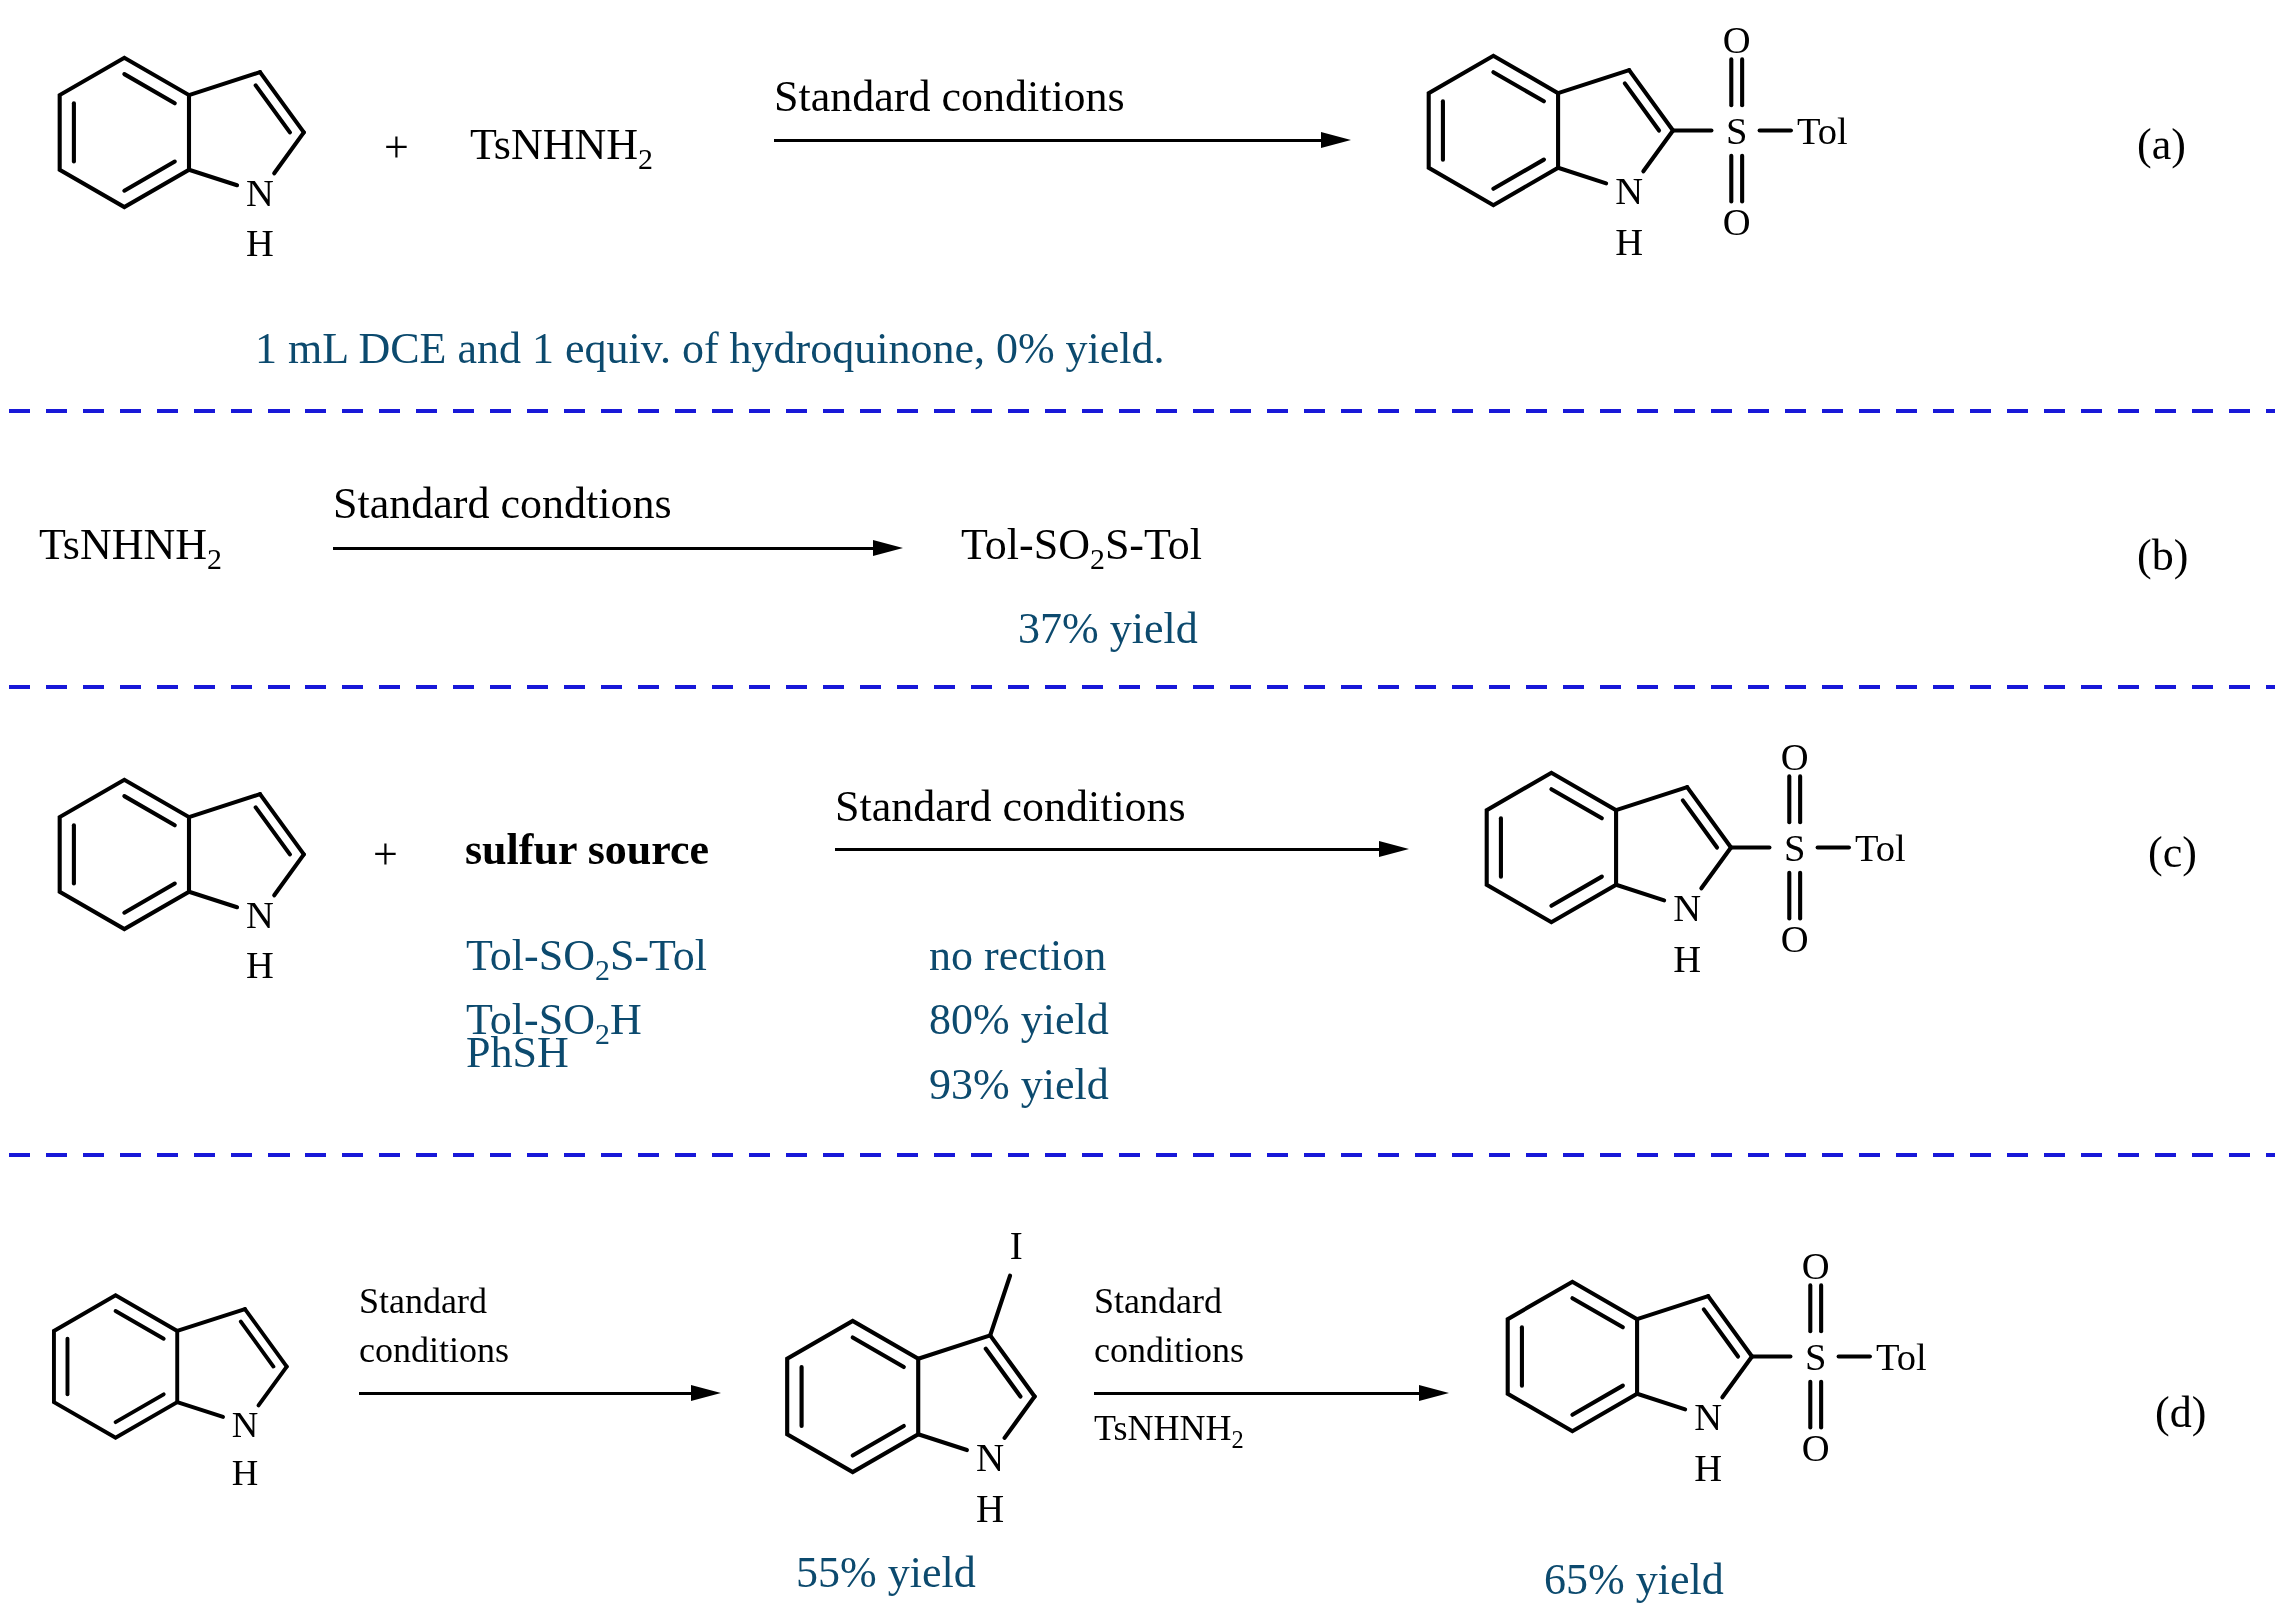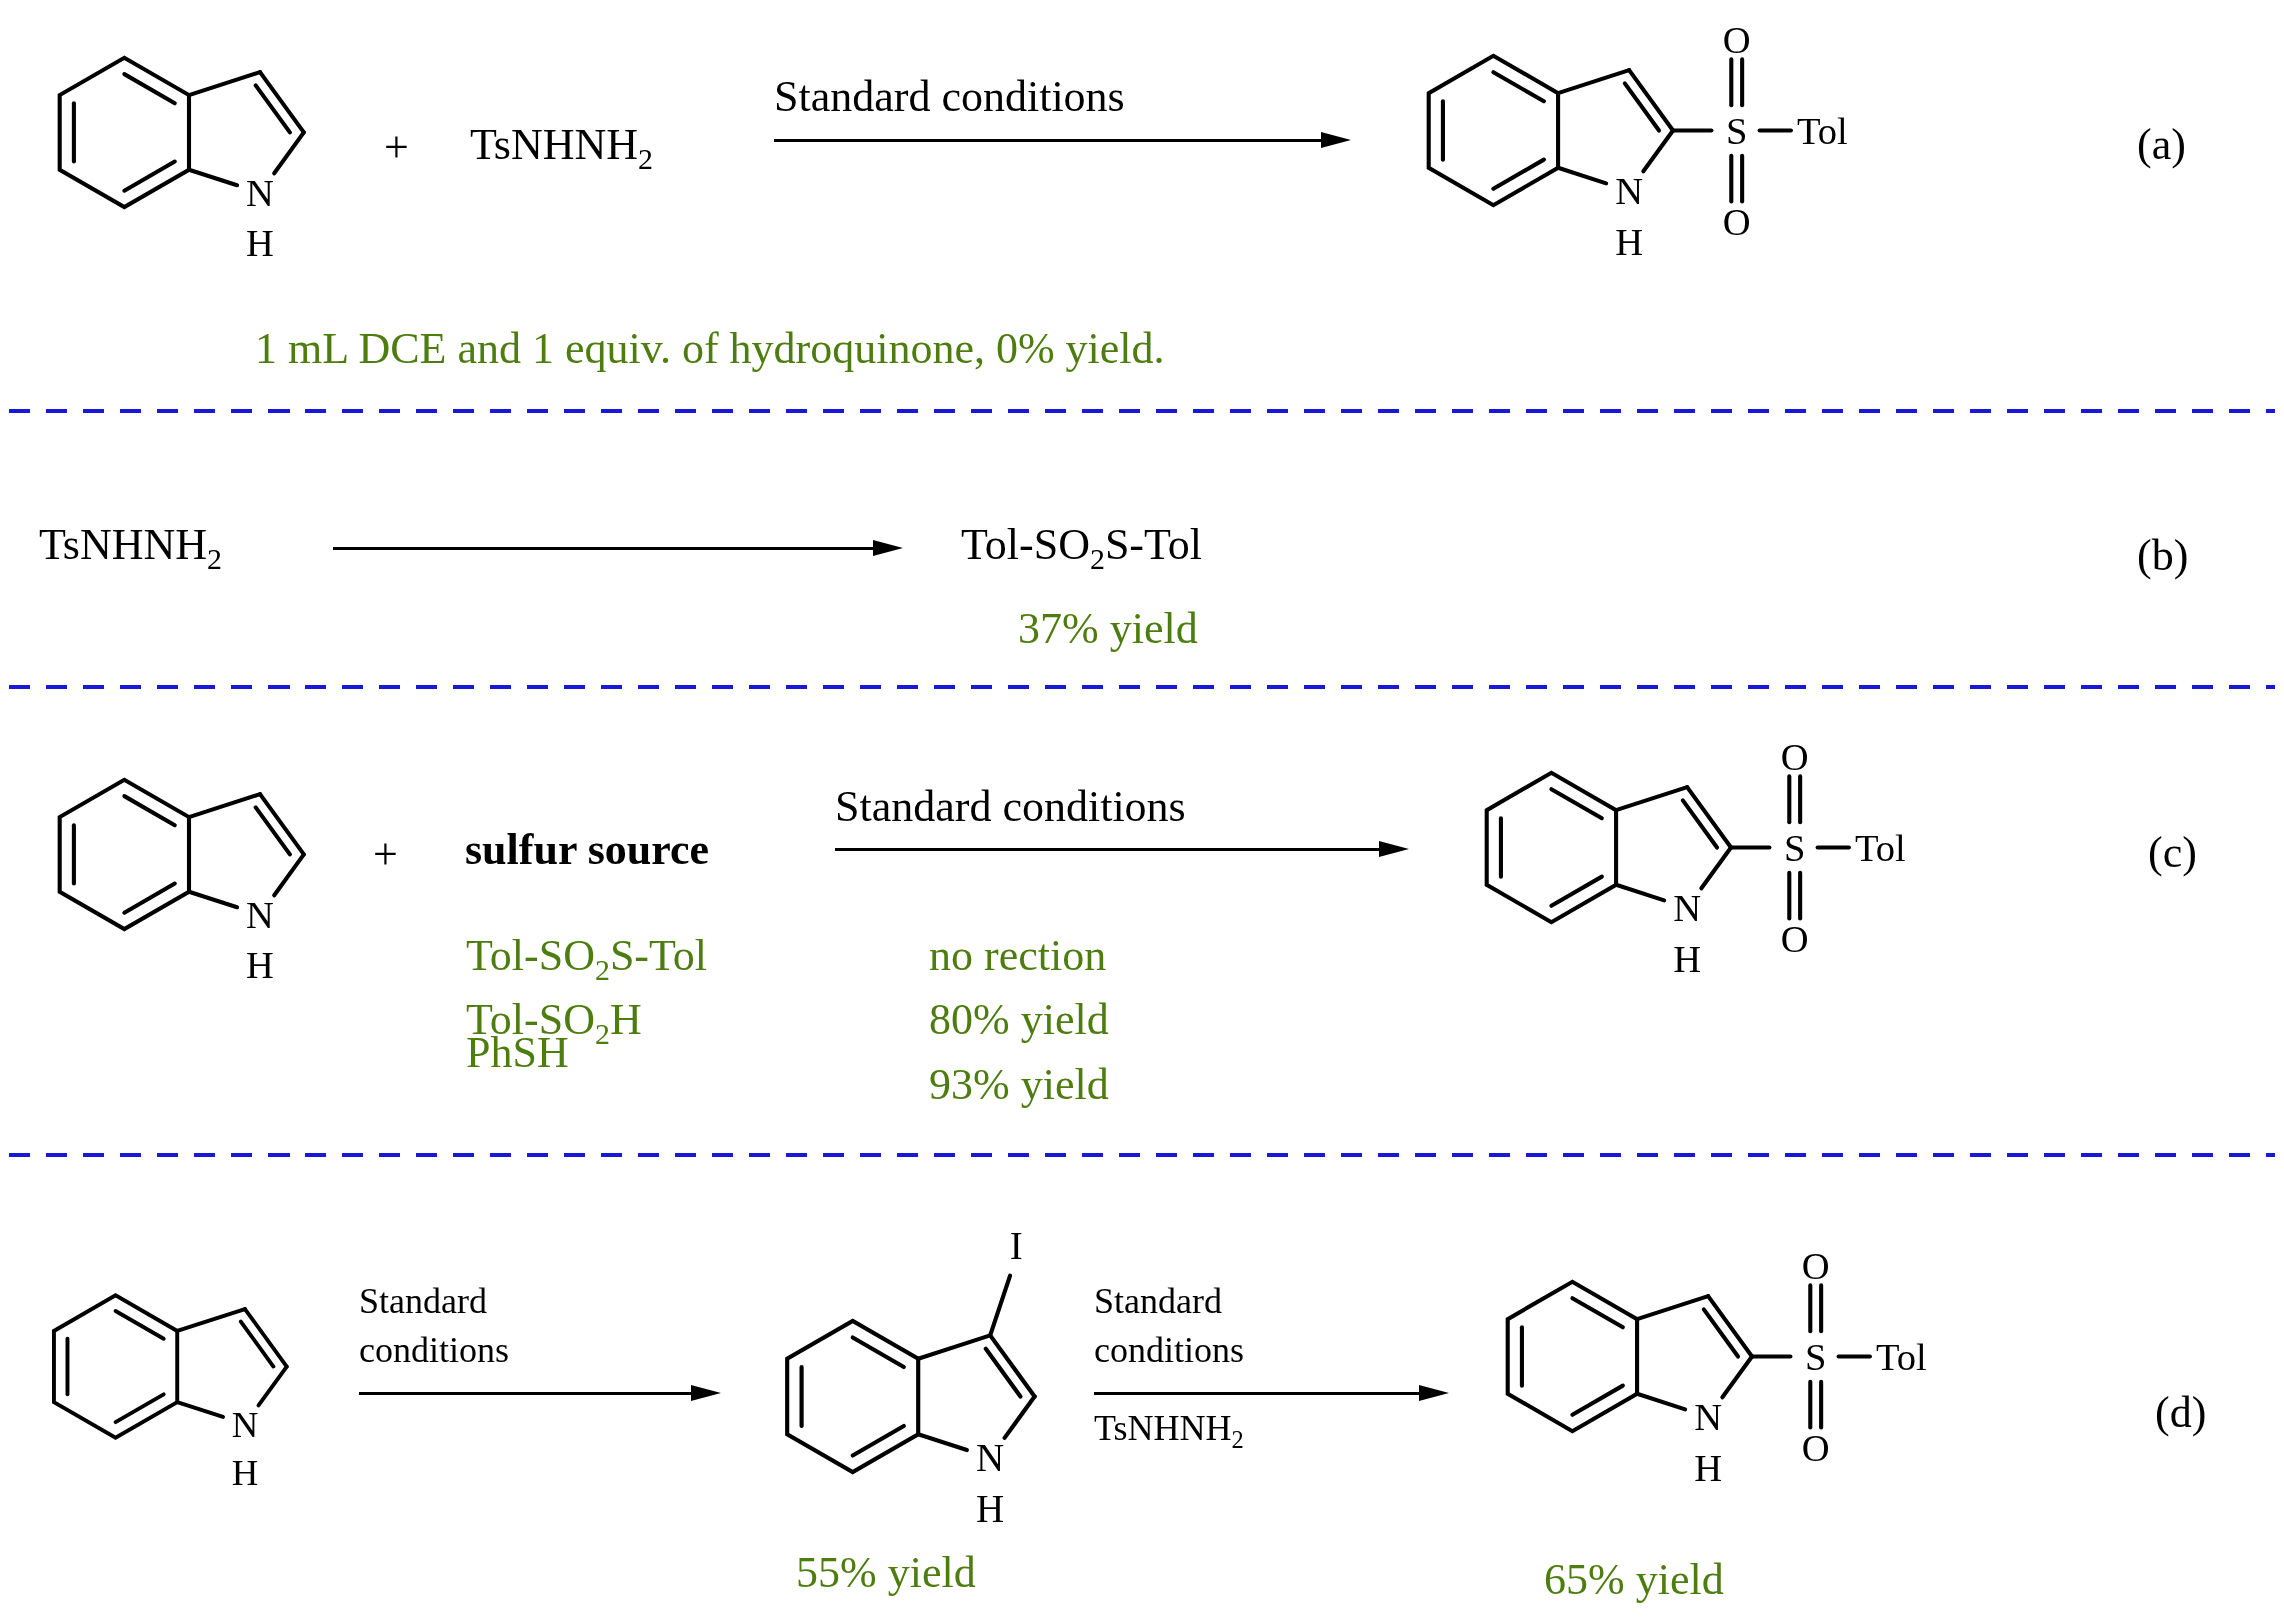--- a/index.html
+++ b/index.html
@@ -1,20 +1,20 @@
 <!DOCTYPE html>
 <html style="font-size:11.5px"><head>
 <meta charset="utf-8">
 <style>
   html,body{margin:0;padding:0;background:#ffffff;}
   .page{position:relative;width:2284px;height:1623px;background:#ffffff;overflow:hidden;
         font-family:"Liberation Serif","DejaVu Serif",serif;}
   .t{position:absolute;font-size:44px;color:#000;white-space:nowrap;line-height:1.12;}
   .small{font-size:36px;}
-  .blue{color:#4d7c0f;}
+  .blue{color:#0c4a6e;}
   .bold{font-weight:bold;}
   .center{text-align:left;}
   sub{font-size:68%;line-height:0;}
   
   .mol{position:absolute;}
   .mol polygon{fill:none;stroke:#000;stroke-width:3.4;stroke-linejoin:miter;}
   .mol line{stroke:#000;stroke-width:3.4;stroke-linecap:round;}
   .mol text{font-family:"Liberation Serif","DejaVu Serif",serif;font-size:32px;fill:#000;text-anchor:middle;}
   
   .arrow{position:absolute;height:18.6px;}
@@ -83,20 +83,21 @@
   </svg>
 
   <div class="t" style="left:2137px;top:120px">(a)</div>
 
   <div class="t blue" style="left:255px;top:324px">1 mL DCE and 1 equiv. of hydroquinone, 0% yield.</div>
 
   <div class="divider" style="top:409px"></div>
 
   <div class="t" style="left:39px;top:520px"><span>TsNHNH</span><sub>2</sub></div>
 
+  <div class="t center" style="left:333px;top:479px;width:570px">Standard condtions</div>
   <div class="arrow" style="left:333px;top:539px;width:570px">
     <div class="shaft"></div>
     <div class="head"></div>
   </div>
 
   <div class="t" style="left:961px;top:520px"><span>Tol-SO</span><sub>2</sub><span>S-Tol</span></div>
 
   <div class="t blue" style="left:1018px;top:604px">37% yield</div>
 
   <div class="t" style="left:2137px;top:531px">(b)</div>

